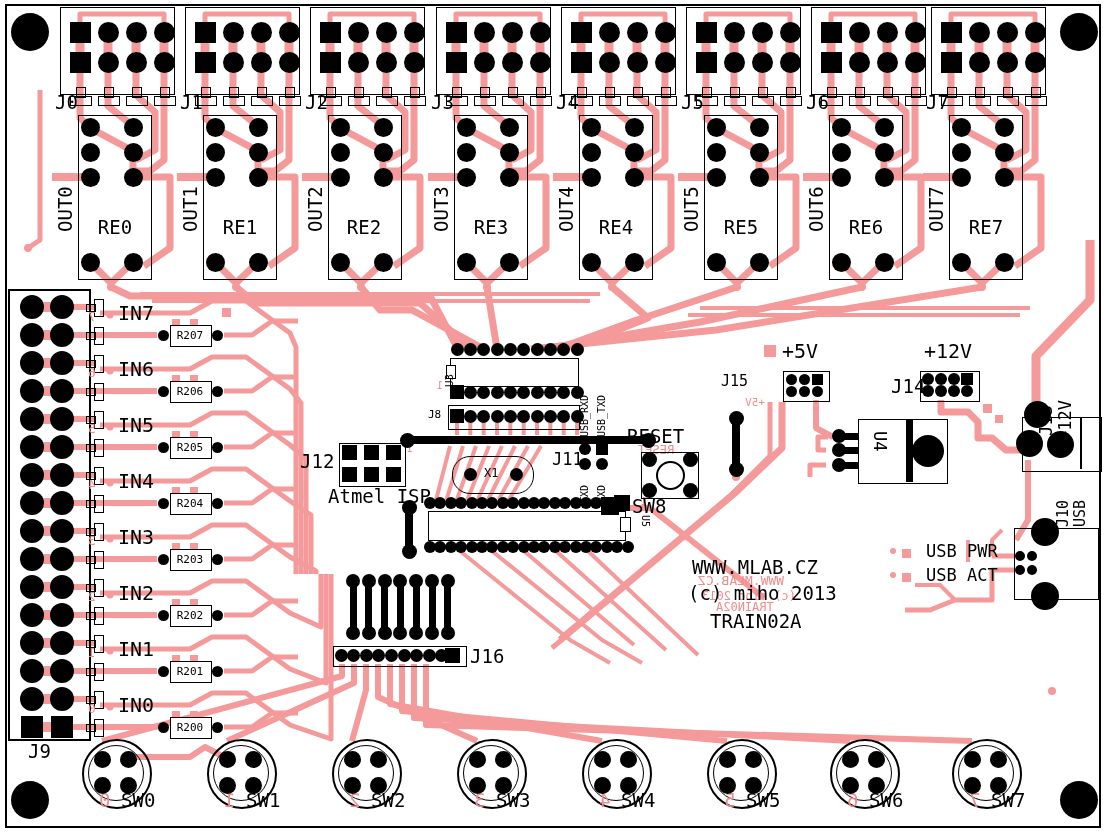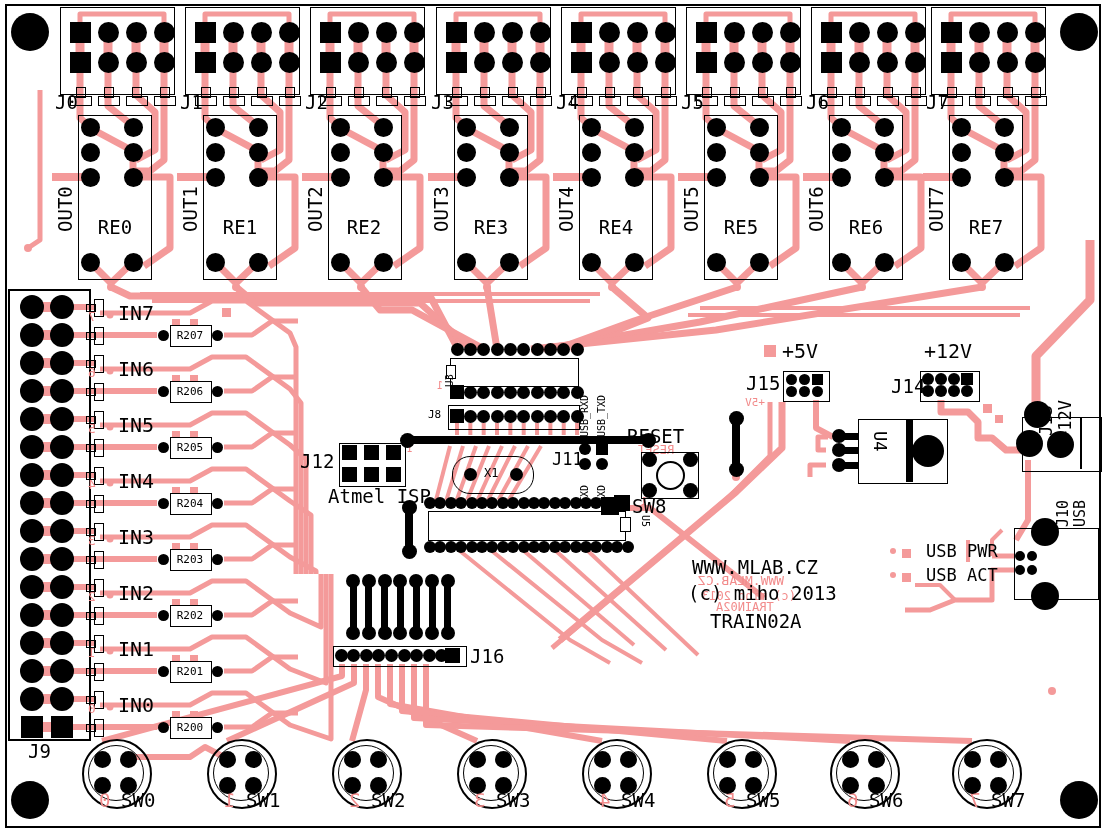--- a/index.html
+++ b/index.html
@@ -316,21 +316,21 @@
   <div class="silk vt" style="left:597px;top:437px;font-size:10px">USB_TXD</div>
   <div class="silk vt" style="left:580px;top:503px;font-size:10px">TXD</div>
   <div class="silk vt" style="left:597px;top:503px;font-size:10px">RXD</div>
   <div class="silk" style="left:627px;top:427px;font-size:19px">RESET</div>
   <div class="mir" style="left:638px;top:444px;font-size:12px">RESET</div>
   <div class="mir" style="left:641px;top:497px;font-size:10px">1</div>
   <div class="silk" style="left:632px;top:497px;font-size:19px">SW8</div>
   <div class="silk vtc" style="left:650px;top:515px;font-size:10px">U5</div>
   <div class="silk" style="left:470px;top:647px;font-size:19px">J16</div>
   <div class="silk" style="left:782px;top:341px;font-size:20px">+5V</div>
-  <div class="silk" style="left:746px;top:374px;font-size:19px">J15</div>
+  <div class="silk" style="left:721px;top:374px;font-size:15px">J15</div>
   <div class="mir" style="left:745px;top:397px;font-size:11px">+5V</div>
   <div class="silk" style="left:924px;top:341px;font-size:20px">+12V</div>
   <div class="silk" style="left:891px;top:377px;font-size:19px">J14</div>
   <div class="silk vtc" style="left:888px;top:431px;font-size:17px">U4</div>
   <div class="silk vt" style="left:1038px;top:436px;font-size:17px">J13</div>
   <div class="silk vt" style="left:1057px;top:441px;font-size:17px">+12V</div>
   <div class="silk vt" style="left:1056px;top:527px;font-size:15px">J10</div>
   <div class="silk vt" style="left:1073px;top:527px;font-size:15px">USB</div>
   <div class="silk" style="left:926px;top:543px;font-size:17px">USB PWR</div>
   <div class="silk" style="left:926px;top:567px;font-size:17px">USB ACT</div>

